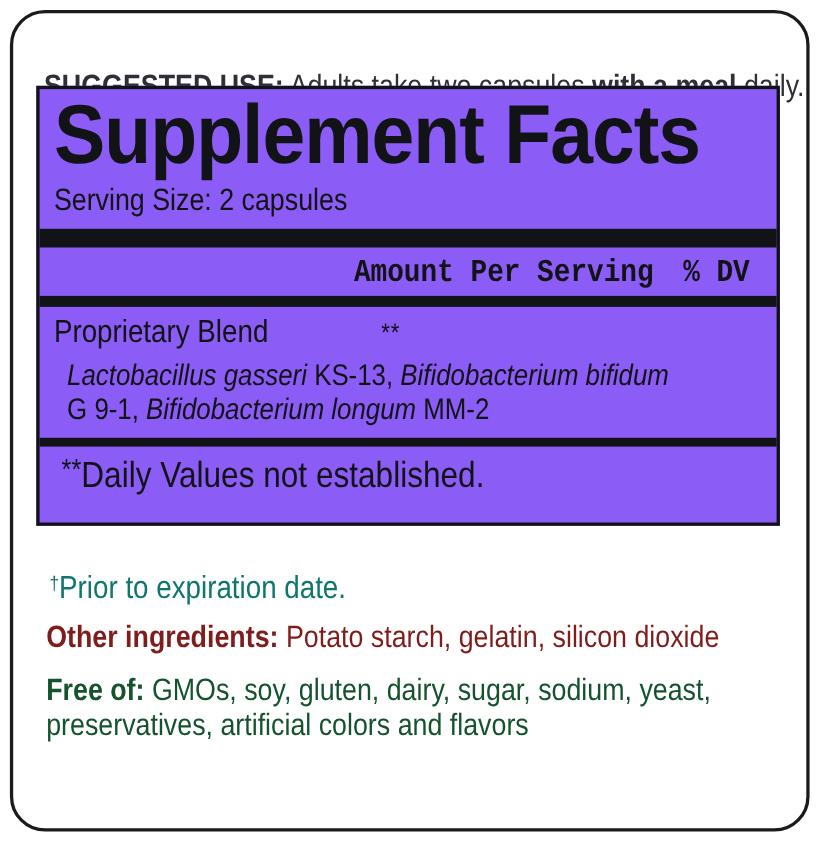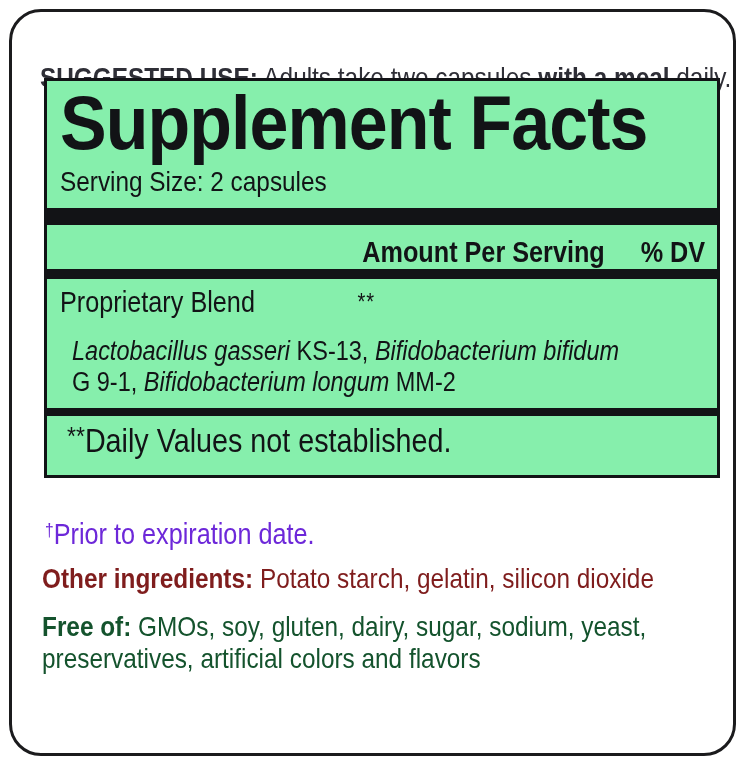--- a/index.html
+++ b/index.html
@@ -19,50 +19,50 @@
   .cxr{display:inline-block;transform:scaleX(.87);transform-origin:100% 50%;white-space:nowrap;}
   .cxt{display:inline-block;transform:scaleX(.92);transform-origin:0 50%;white-space:nowrap;letter-spacing:-1px;}
 
   .suggested{
     position:absolute;left:28px;top:22px;width:694px;
     font-size:28px;line-height:32px;color:#2f2f37;
   }
   .suggested b{font-weight:bold;}
 
   .facts-box{
-    position:absolute;left:32px;top:66px;width:676px;height:400px;
-    border:3px solid #121316;box-sizing:border-box;background:#86efac;
+    position:absolute;left:21px;top:66px;width:676px;height:400px;
+    border:3px solid #121316;box-sizing:border-box;background:#8b5cf6;
     color:#121316;
   }
   .title{
     margin:3px 0 0 13px;font-size:76px;line-height:78px;font-weight:bold;
     letter-spacing:-1px;color:#121316;
   }
   .line{font-size:28px;line-height:33px;margin-left:13px;}
   .line.first{margin-top:3px;}
   .bar{background:#121316;width:100%;}
   .bar.b1{height:17px;margin-top:10px;}
   .bar.b2{height:10px;}
   .bar.b3{height:8px;margin-top:10px;}
-  .hdr-row{display:flex;align-items:flex-end;height:44px;}
+  .hdr-row{display:flex;align-items:center;height:44px;font-family:Liberation Mono, monospace;}
   .hdr-row .spacer{flex:1;}
   .hdr{font-weight:bold;font-size:29px;}
-  .dv-cell{width:112px;text-align:right;box-sizing:border-box;padding-right:12px;flex:none;}
+  .dv-cell{width:112px;text-align:right;box-sizing:border-box;padding-right:24px;flex:none;}
   .prop-row{display:flex;align-items:flex-start;margin-top:8px;font-size:29px;line-height:30px;}
   .prop-name{padding-left:13px;flex:none;}
   .prop-amount{flex:1;text-align:right;}
   .dv-cell.stars-cell{padding-right:21px;}
   .sup{font-size:.62em;vertical-align:.5em;}
   .stars{font-size:.8em;vertical-align:.28em;letter-spacing:1px;}
-  .blend{margin:15px 0 0 25px;font-size:27px;line-height:31px;}
+  .blend{margin:4px 0 0 25px;font-size:27px;line-height:31px;}
   .daily{margin:5px 0 0 20px;font-size:33px;line-height:31px;}
   .daily .stars{letter-spacing:0;}
 
   .prior{
-    position:absolute;left:33px;top:473px;font-size:29px;line-height:32px;color:#6d28d9;
+    position:absolute;left:33px;top:473px;font-size:29px;line-height:32px;color:#0f766e;
   }
   .prior .sup{vertical-align:.42em;}
   .other{
     position:absolute;left:30px;top:523px;font-size:28px;line-height:32px;color:#7f1d1d;
   }
   .freeof{
     position:absolute;left:30px;top:571px;font-size:28px;line-height:32px;color:#14532d;
   }
   b{font-weight:bold;}
   i{font-style:italic;}

